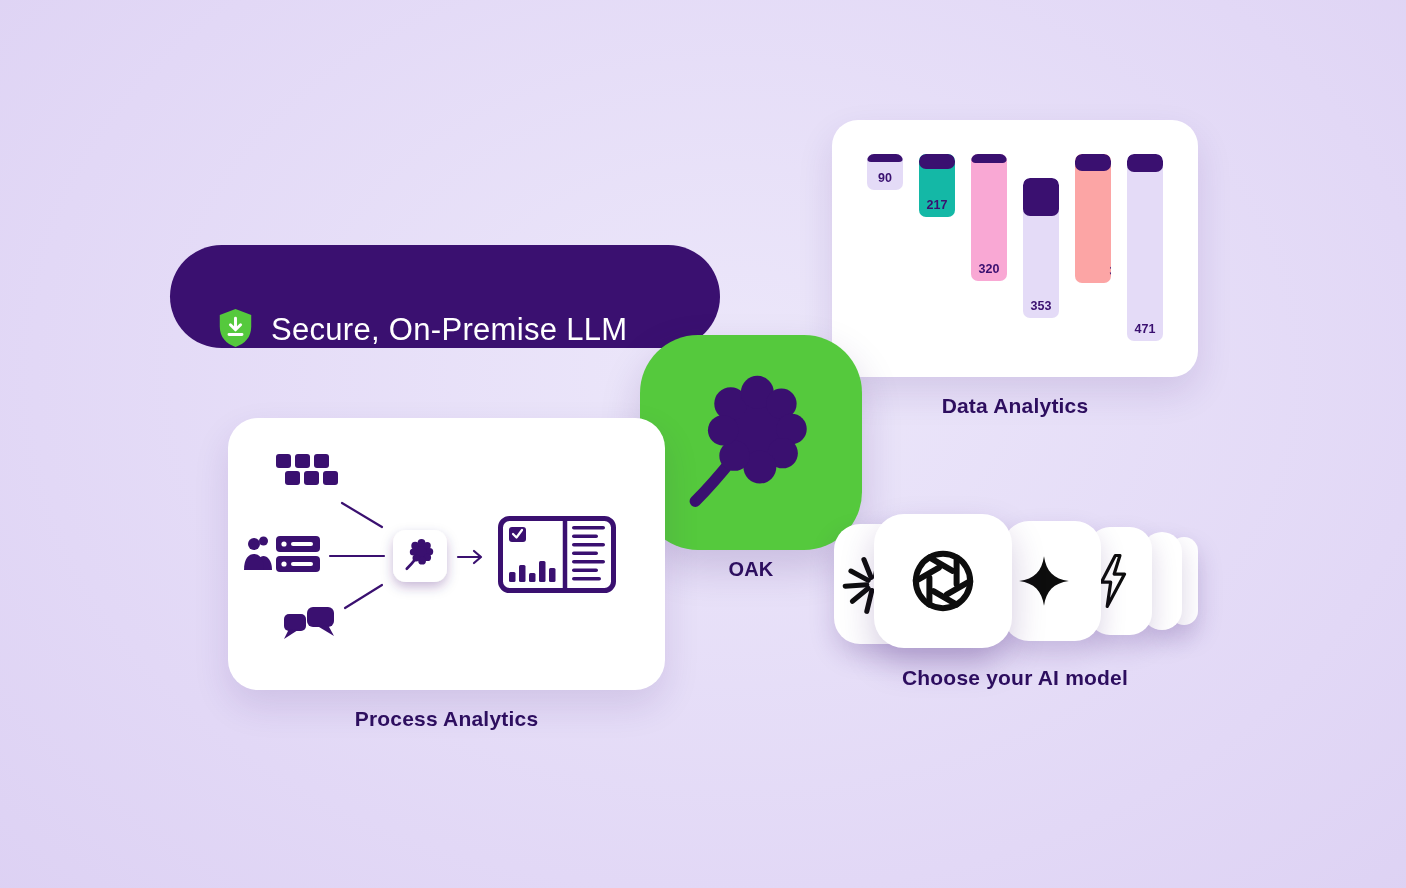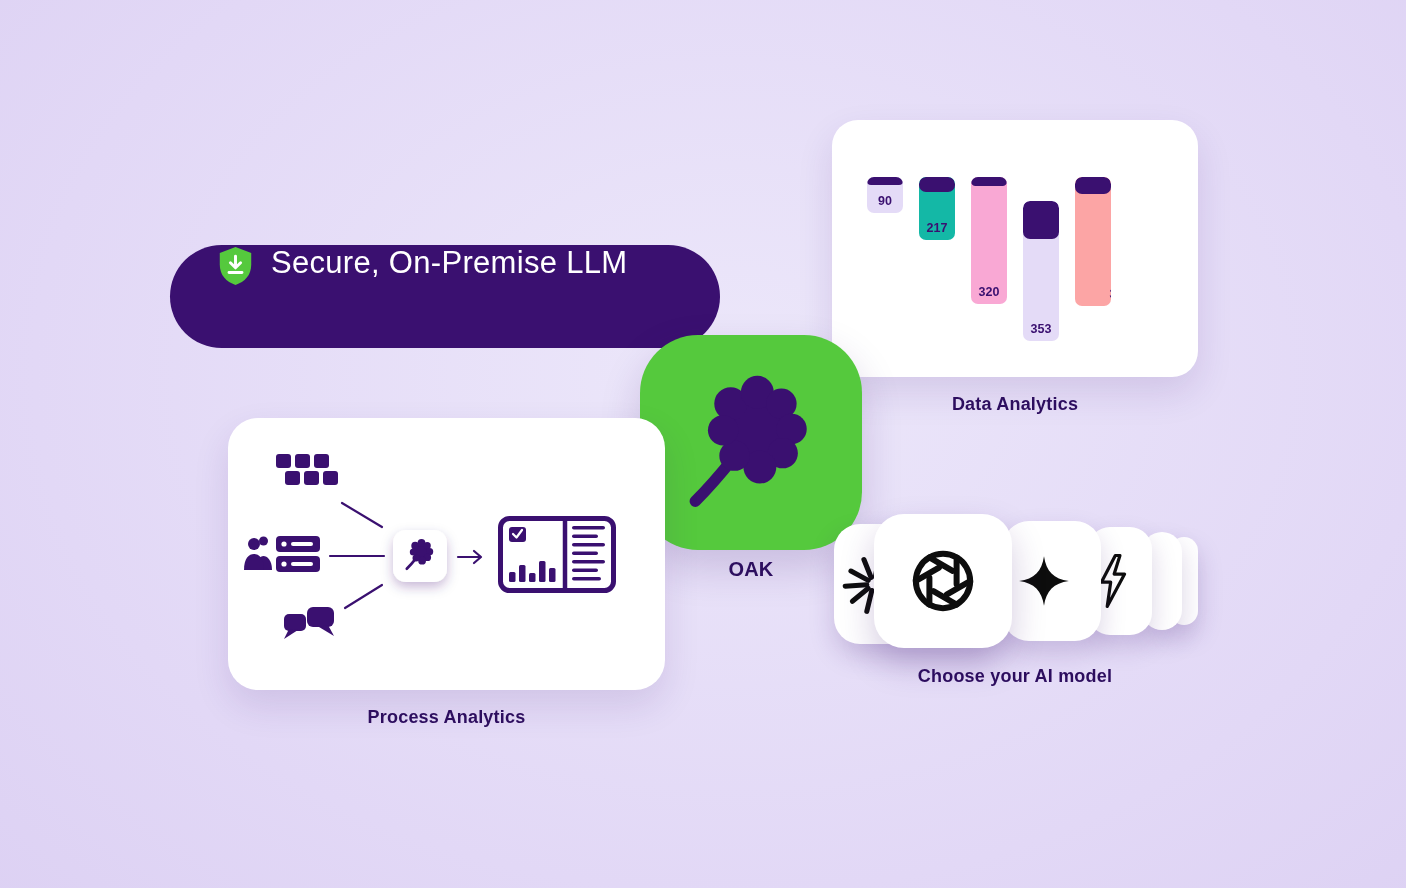--- a/index.html
+++ b/index.html
@@ -5,33 +5,33 @@
   *{margin:0;padding:0;box-sizing:border-box}
   html{background:#dcd0f3}
   body{
     width:1406px;height:888px;position:relative;overflow:hidden;
     font-family:"Liberation Sans",sans-serif;
     background:radial-gradient(110% 130% at 52% 42%, #ece7fa 0%, #e2d8f6 45%, #d4c6ef 100%);
   }
   .abs{position:absolute}
   .card{background:#fff;box-shadow:0 16px 36px rgba(58,17,112,.12)}
   .caption{
-    color:var(--text,#2d0e5f);font-size:18px;font-weight:700;
+    color:var(--text,#2d0e5f);font-size:21px;font-weight:700;
     text-align:center;letter-spacing:.2px
   }
   
   .fp{fill:var(--purple,#3a1070)} .sp{stroke:var(--purple,#3a1070)}
   .fw{fill:#fff} .sw{stroke:#fff}
   .fi{fill:var(--ink,#0d0d0d)} .si{stroke:var(--ink,#0d0d0d)}
   .fg{fill:var(--green,#55c93d)}
 
   
   .badge{
     left:170px;top:245px;width:550px;height:103px;border-radius:52px;
-    background:var(--purple,#3a1070);display:flex;align-items:flex-start;
+    background:var(--purple,#3a1070);display:flex;align-items:flex-end;
     gap:17px;padding-left:47px;
   }
   .badge-label{color:#fff;font-size:31px;font-weight:500;letter-spacing:.3px}
 
   
   .chart-card{left:832px;top:120px;width:366px;height:257px;border-radius:26px}
   .bars{position:absolute;left:35px;bottom:36px;display:flex;align-items:flex-start;gap:16px}
   .bar{width:36px;border-radius:7px;position:relative;overflow:hidden}
   .bar-cap{position:absolute;top:0;left:0;width:100%;border-radius:7px}
   .bar-label{position:absolute;bottom:5px;width:100%;text-align:center;font-size:12.5px;font-weight:700;color:var(--purple,#3a1070)}
@@ -103,20 +103,24 @@
         <div class="bar-cap" style="height: 9px; background: rgb(58, 16, 112);"></div>
         <div class="bar-label">320</div>
       </div>
       <div class="bar" style="height: 140px; background: rgb(228, 219, 247); margin-top: 24px;">
         <div class="bar-cap" style="height: 38px; background: rgb(58, 16, 112);"></div>
         <div class="bar-label">353</div>
       </div>
       <div class="bar" style="height: 129px; background: #fca5a5; padding-left: 27px;">
         <div class="bar-cap" style="height: 17px; background: rgb(58, 16, 112);"></div>
         <div class="bar-label">324</div>
+      </div>
+      <div class="bar" style="height: 187px; background: rgb(228, 219, 247);">
+        <div class="bar-cap" style="height: 18px; background: rgb(58, 16, 112);"></div>
+        <div class="bar-label">471</div>
       </div>
     </div>
 </div>
 <div class="abs caption caption-analytics">Data Analytics</div>
 
 <div class="abs oak-tile">
   <svg width="152" height="152" viewBox="0 0 120 120">
     <use href="#oak-leaf"></use>
   </svg>
 </div>

